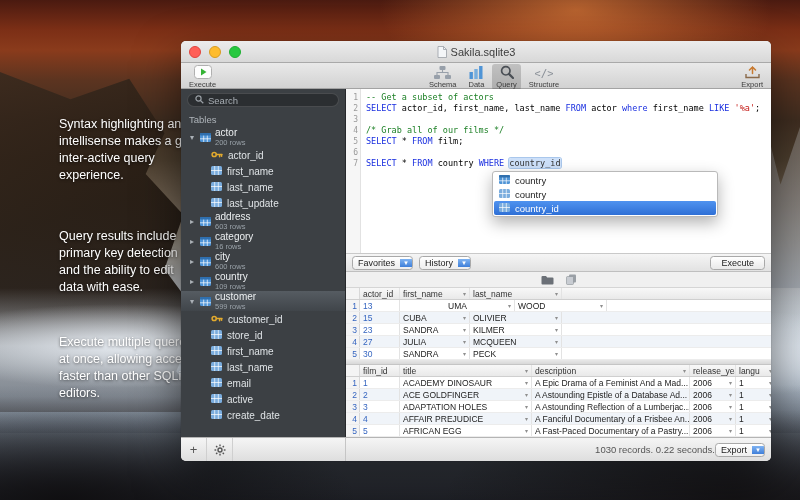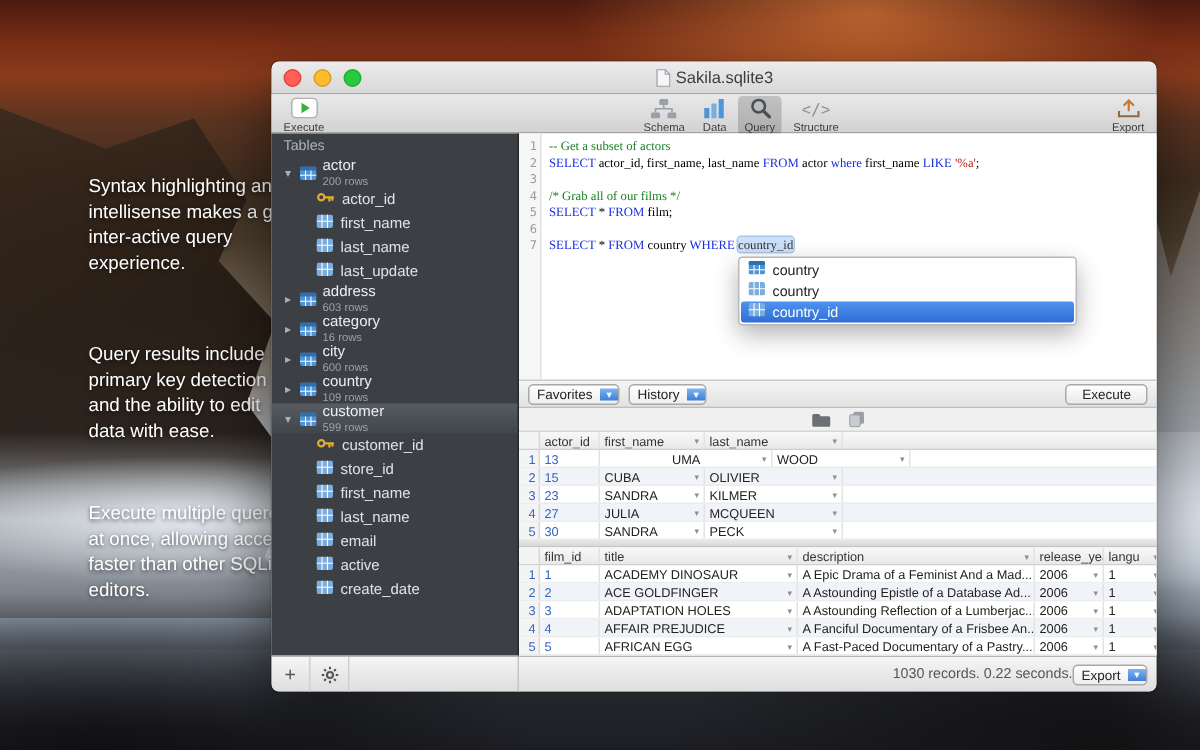--- a/index.html
+++ b/index.html
@@ -81,21 +81,21 @@
   .trows { font-size:7.5px; color:#9aa2a9; margin-top:1px; }
   .tree-col { height:16px; display:flex; align-items:center; padding-left:30px; gap:5px; font-size:10px; color:#dfe3e6; }
 
   
   .main { position:absolute; top:48px; bottom:24px; left:165px; right:0; background:#fff; overflow:hidden; }
 
   .editor { position:absolute; top:0; left:0; right:0; height:164px; background:#fff;
     display:flex; font-family:"DejaVu Sans Mono",monospace; }
   .gutter { width:15px; background:#f6f6f6; border-right:1px solid #e2e2e2; color:#9a9a9a;
     font-size:8px; text-align:right; padding:3px 2px 0 0; line-height:11px; }
-  .code { flex:1; padding:3px 0 0 5px; font-size:8.5px; line-height:11px; white-space:pre; overflow:hidden;font-family:Liberation Serif, serif; }
+  .code { flex:1; padding:3px 0 0 5px; font-size:8.5px; line-height:11px; white-space:pre; overflow:hidden; }
   .tok-keyword { color:#1a2fe0; }
   .tok-comment { color:#1d8026; }
   .tok-string { color:#c41a16; }
   .tok-plain { color:#000; }
   .tok-completion { background:#cde0f9; border-radius:2px; box-shadow:0 0 0 1px #a9c7ec; }
 
   .autocomplete { position:absolute; left:146px; top:82px; width:226px; background:#fff;
     border:1px solid #b9b9b9; border-radius:3px; box-shadow:0 6px 16px rgba(0,0,0,.3);
     padding:1px; z-index:5; font-family:"Liberation Sans",sans-serif; }
   .ac-item { height:14px; display:flex; align-items:center; gap:5px; padding:0 5px; font-size:9.5px; color:#222; }
@@ -238,20 +238,27 @@
             <svg width="17" height="13" viewBox="0 0 17 13">
               <path d="M2 8 V11.5 H15 V8" fill="none" stroke="#8a6a4a" stroke-width="1.4"></path>
               <path d="M8.5 1 V7.5 M5.5 4 L8.5 1 L11.5 4" fill="none" stroke="#c87a30" stroke-width="1.5" stroke-linecap="round"></path>
             </svg>
           </span>
         <span class="tb-label">Export</span>
       </div>
     </div>
 
     <div class="sidebar">
+      <div class="search-field">
+        <span><svg width="9" height="9" viewBox="0 0 9 9">
+              <circle cx="3.5" cy="3.5" r="2.6" fill="none" stroke="#9aa0a6" stroke-width="1.2"></circle>
+              <line x1="5.6" y1="5.6" x2="8.3" y2="8.3" stroke="#9aa0a6" stroke-width="1.3"></line>
+            </svg></span>
+        <span>Search</span>
+      </div>
       <div class="section-label">Tables</div>
       <div id="tree">
           <div class="tree-table">
             <span class="disc">▾</span>
             <span class="svg-icon">
               <svg width="11" height="9" viewBox="0 0 11 9">
                 <rect width="11" height="9" rx="1.5" fill="#4f94d6"></rect>
                 <rect width="11" height="2.6" rx="1" fill="#2f6fae"></rect>
                 <line x1="3.7" y1="2.6" x2="3.7" y2="9" stroke="#fff" stroke-width=".7"></line>
                 <line x1="7.3" y1="2.6" x2="7.3" y2="9" stroke="#fff" stroke-width=".7"></line>

